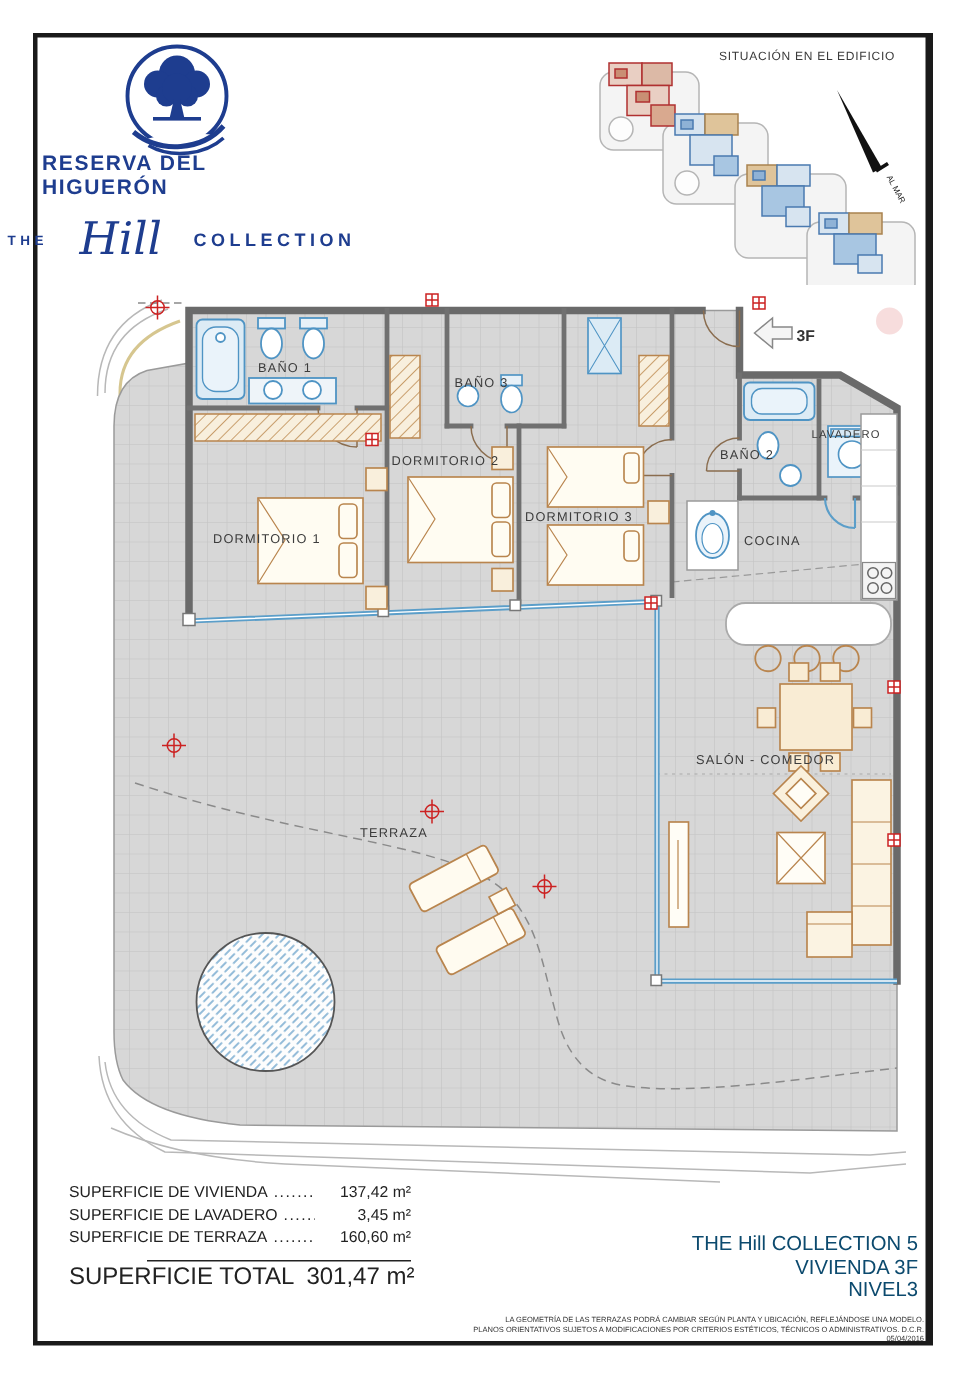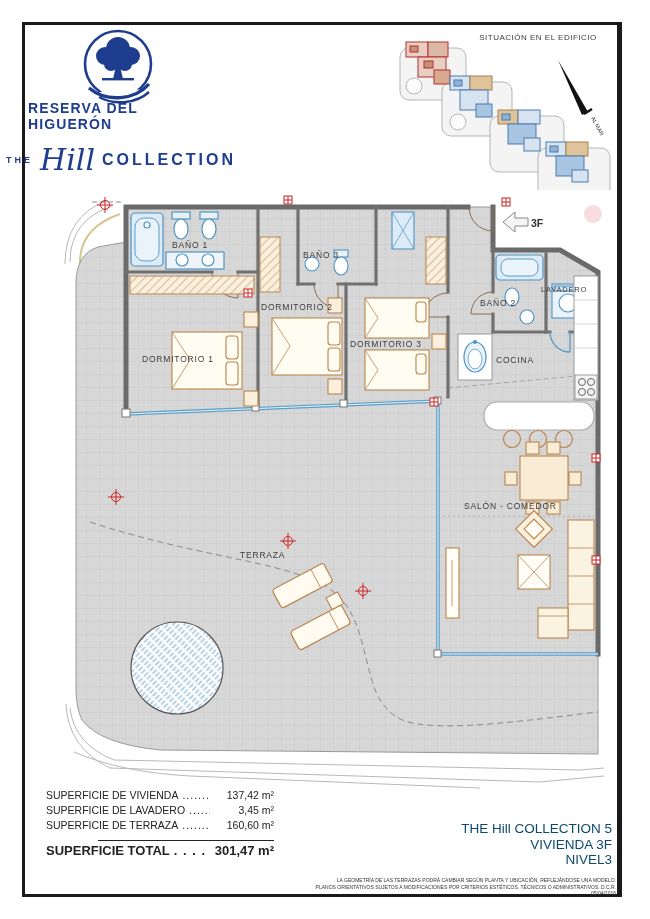--- a/index.html
+++ b/index.html
@@ -8,37 +8,37 @@
   .frame { position:absolute; left:22px; top:22px; width:600px; height:875px;
            border:3px solid #1a1a1a; border-right-width:5px; box-sizing:border-box; }
   
   .logo-svg { position:absolute; left:55px; top:26px; }
   .brand-name { position:absolute; left:28px; top:100px; width:184px; 
                 font-size:14px; font-weight:bold; letter-spacing:1.1px; color:#1e3d8f; }
   .brand-resort { position:absolute; left:28px; top:113px; width:184px; text-align:center;
                   font-family:"DejaVu Serif",serif; font-style:italic; font-size:14px;
                   letter-spacing:1px; color:#1e3d8f; }
   .collection { position:absolute; left:25px; top:148px; width:192px; display:flex;
-                justify-content:center; align-items:center; gap:7px; color:#1e3d8f; }
+                justify-content:center; align-items:center; gap:21px; color:#1e3d8f; }
   .collection .c-the { font-size:9px; font-weight:bold; letter-spacing:3px; }
   .collection .c-hill { font-family:"DejaVu Serif",serif; font-style:italic; font-size:30px;
                         line-height:24px; }
-  .collection .c-rest { font-size:16px; font-weight:bold; letter-spacing:3px; }
+  .collection .c-rest { font-size:12px; font-weight:bold; letter-spacing:3px; }
   
   .situation-svg { position:absolute; left:398px; top:26px; }
   
   .plan-svg { position:absolute; left:60px; top:192px; }
   
   .areas { position:absolute; left:46px; top:788px; width:228px; font-size:10.5px; color:#222; }
   .area-row { display:flex; line-height:15px; white-space:nowrap; }
   .a-label { flex:none; }
   .a-dots { flex:1 1 auto; overflow:hidden; margin:0 4px; letter-spacing:1px; }
   .a-val { flex:none; min-width:60px; text-align:right; }
   .total-line { margin:7px 0 2px 52px; border-top:1.8px solid #222; }
-  .total-row { display:flex; font-weight:bold; font-size:13px; white-space:nowrap;justify-content:space-between; }
+  .total-row { display:flex; font-weight:normal; font-size:16px; white-space:nowrap;justify-content:space-between; }
   
   .unit-block { position:absolute; right:38px; top:821px; text-align:right;
                 font-size:13.5px; line-height:15.5px; color:#0c4a6e; }
   .disclaimer { position:absolute; right:34px; top:877px; width:310px; text-align:right;
                 font-size:5px; line-height:6.5px; color:#333; }
 </style>
 </head>
 <body>
 
 <div class="page">

